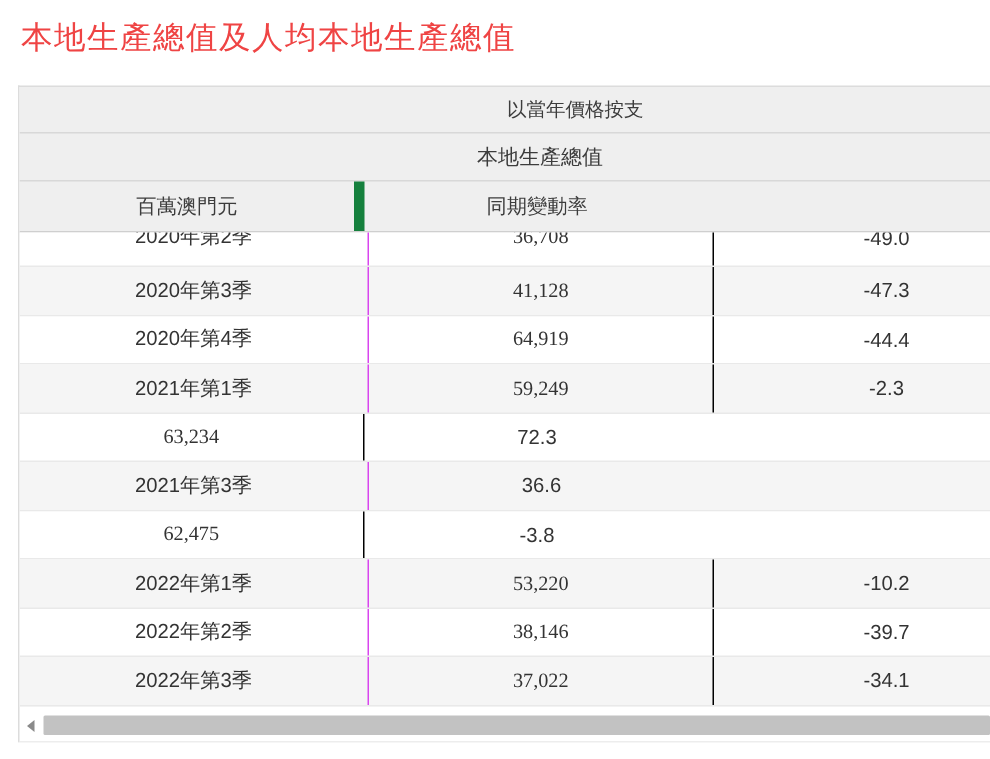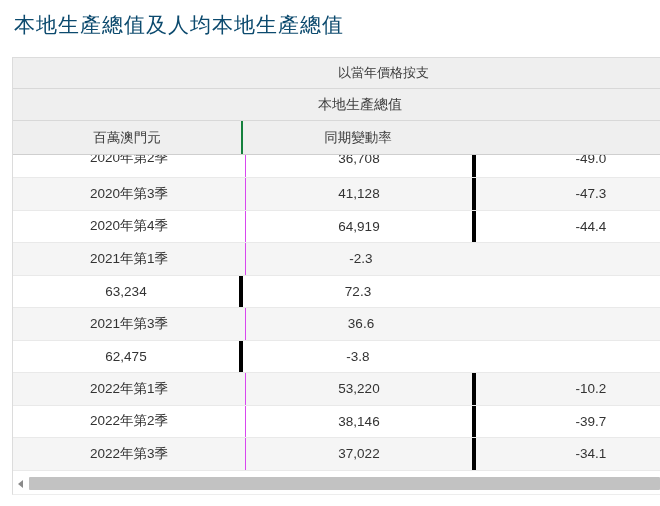--- a/index.html
+++ b/index.html
@@ -15,21 +15,21 @@
     overflow: hidden;
     background: #fff;
   }
   .title {
     position: absolute;
     left: 14px;
     top: 11px;
     margin: 0;
     font-size: 21px;
     font-weight: 400;
-    color: #0c4a6e;
+    color: #ef4444;
     letter-spacing: 1px;
     white-space: nowrap;
   }
   .table-widget {
     position: absolute;
     left: 12px;
     top: 57px;
     width: 648px;
     height: 438px;
     border-top: 1px solid #dcdcdc;
@@ -101,21 +101,21 @@
   }
   .th-col {
     width: 230px;
     box-sizing: border-box;
     display: flex;
     align-items: center;
     justify-content: center;
     font-size: 13.5px;
   }
   .th-col.first {
-    border-right: 2px solid #15803d;
+    border-right: 7px solid #15803d;
   }
   
   .tbody {
     color: #333;
     font-size: 13.5px;
   }
   .trow {
     display: flex;
     height: 32.5px;
     box-sizing: border-box;
@@ -137,21 +137,22 @@
     justify-content: center;
     box-sizing: border-box;
     overflow: hidden;
   }
   .c-period {
     width: 233px;
     border-right: 1px solid #d946ef;
   }
   .c-value {
     width: 230px;
-    border-right: 4px solid #000000;
+    border-right: 1px solid #000000;
+    font-family: Liberation Serif, serif;
   }
   .c-change {
     width: 230px;
   }
   
   .hscrollbar {
     position: absolute;
     left: 2px;
     right: 0;
     bottom: 3px;
@@ -238,20 +239,23 @@
             </div>
     <div class="cell c-change">
               <span>-44.4</span>
             </div>
   </div>
 
   <div class="trow">
     <div class="cell c-period">
               <span>2021年第1季</span>
             </div>
+    <div class="cell c-value">
+              <span>59,249</span>
+            </div>
     <div class="cell c-change">
               <span>-2.3</span>
             </div>
   </div>
 
   <div class="trow">
     <div class="cell c-value">
               <span>63,234</span>
             </div>
     <div class="cell c-change">

